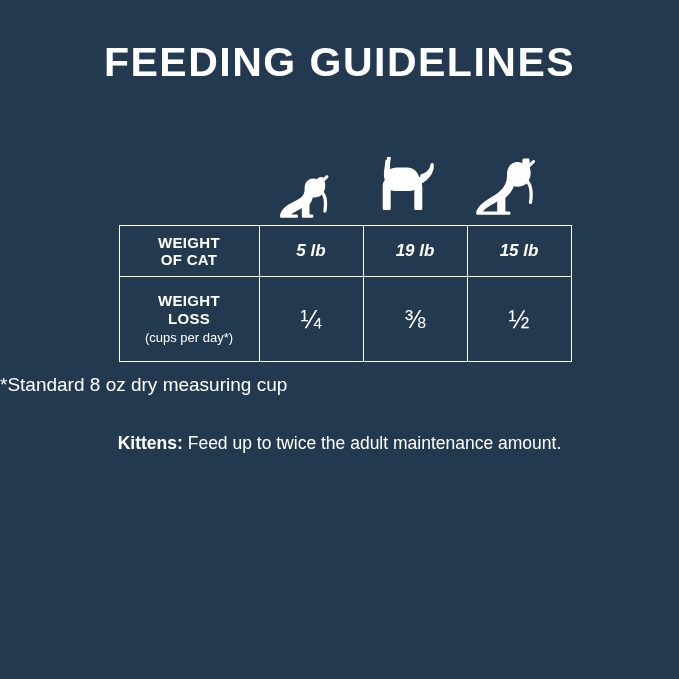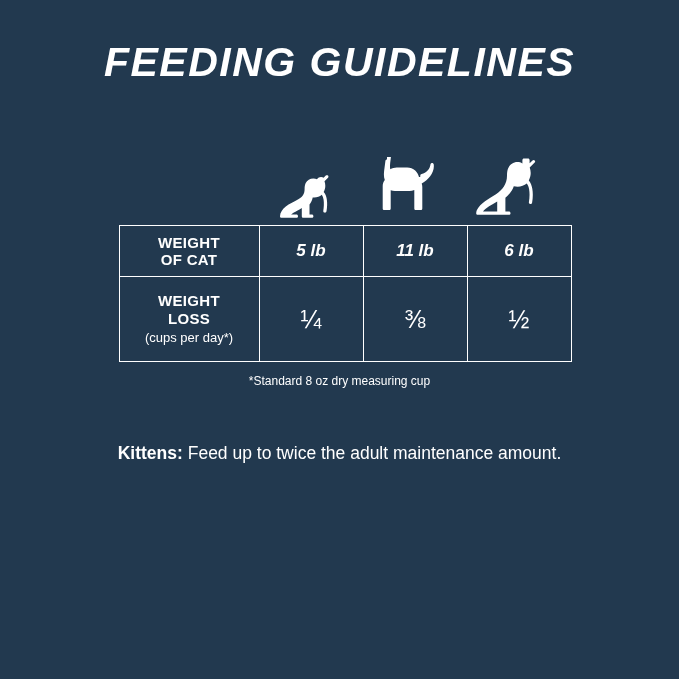--- a/index.html
+++ b/index.html
@@ -21,21 +21,20 @@
     box-sizing: border-box;
   }
   .title {
     text-align: center;
     font-size: 41px;
     font-weight: bold;
     letter-spacing: 1.5px;
     padding-top: 40px;
     color: #ffffff;
     line-height: 1.1;
-    font-style: italic;
   }
   .cats-row {
     position: relative;
     height: 82px;
     margin-top: 52px;
   }
   .cat {
     position: absolute;
     bottom: 0;
   }
@@ -87,28 +86,28 @@
     font-weight: normal;
     margin-top: 2px;
     letter-spacing: 0;
   }
   .frac {
     font-size: 25px;
     line-height: 1;
     display: inline-block;
   }
   .footnote {
-    text-align: center;
-    font-size: 12px;
+    text-align: left;
+    font-size: 19px;
     margin-top: 12px;
     color: #ffffff;
   }
   .notes {
     width: 560px;
-    margin: 52px auto 0 auto;
+    margin: 34px auto 0 auto;
     text-align: center;
     font-size: 17.5px;
     line-height: 1.5;
     color: #ffffff;
   }
   .notes .lead { font-weight: bold; }
   .notes p { margin: 0; }
 </style>
 </head>
 <body>
@@ -137,22 +136,22 @@
 
   <div class="table-wrap">
     <table class="guide">
       <tbody>
           <tr class="hdr-row">
         <td class="col-label hdr-label">
           <span>WEIGHT</span><br>
           <span>OF CAT</span>
         </td>
         <td class="col-val hdr-weight">5 lb</td>
-        <td class="col-val hdr-weight">11 lb</td>
-        <td class="col-val hdr-weight">6 lb</td>
+        <td class="col-val hdr-weight">19 lb</td>
+        <td class="col-val hdr-weight">15 lb</td>
       </tr>
       <tr class="body-row">
         <td class="col-label row-label">
           <span>WEIGHT</span><br>
           <span>LOSS</span>
           <span class="row-sub">(cups per day*)</span>
         </td>
         <td class="col-val"><span class="frac">¼</span></td>
         <td class="col-val"><span class="frac">⅜</span></td>
         <td class="col-val"><span class="frac">½</span></td>

